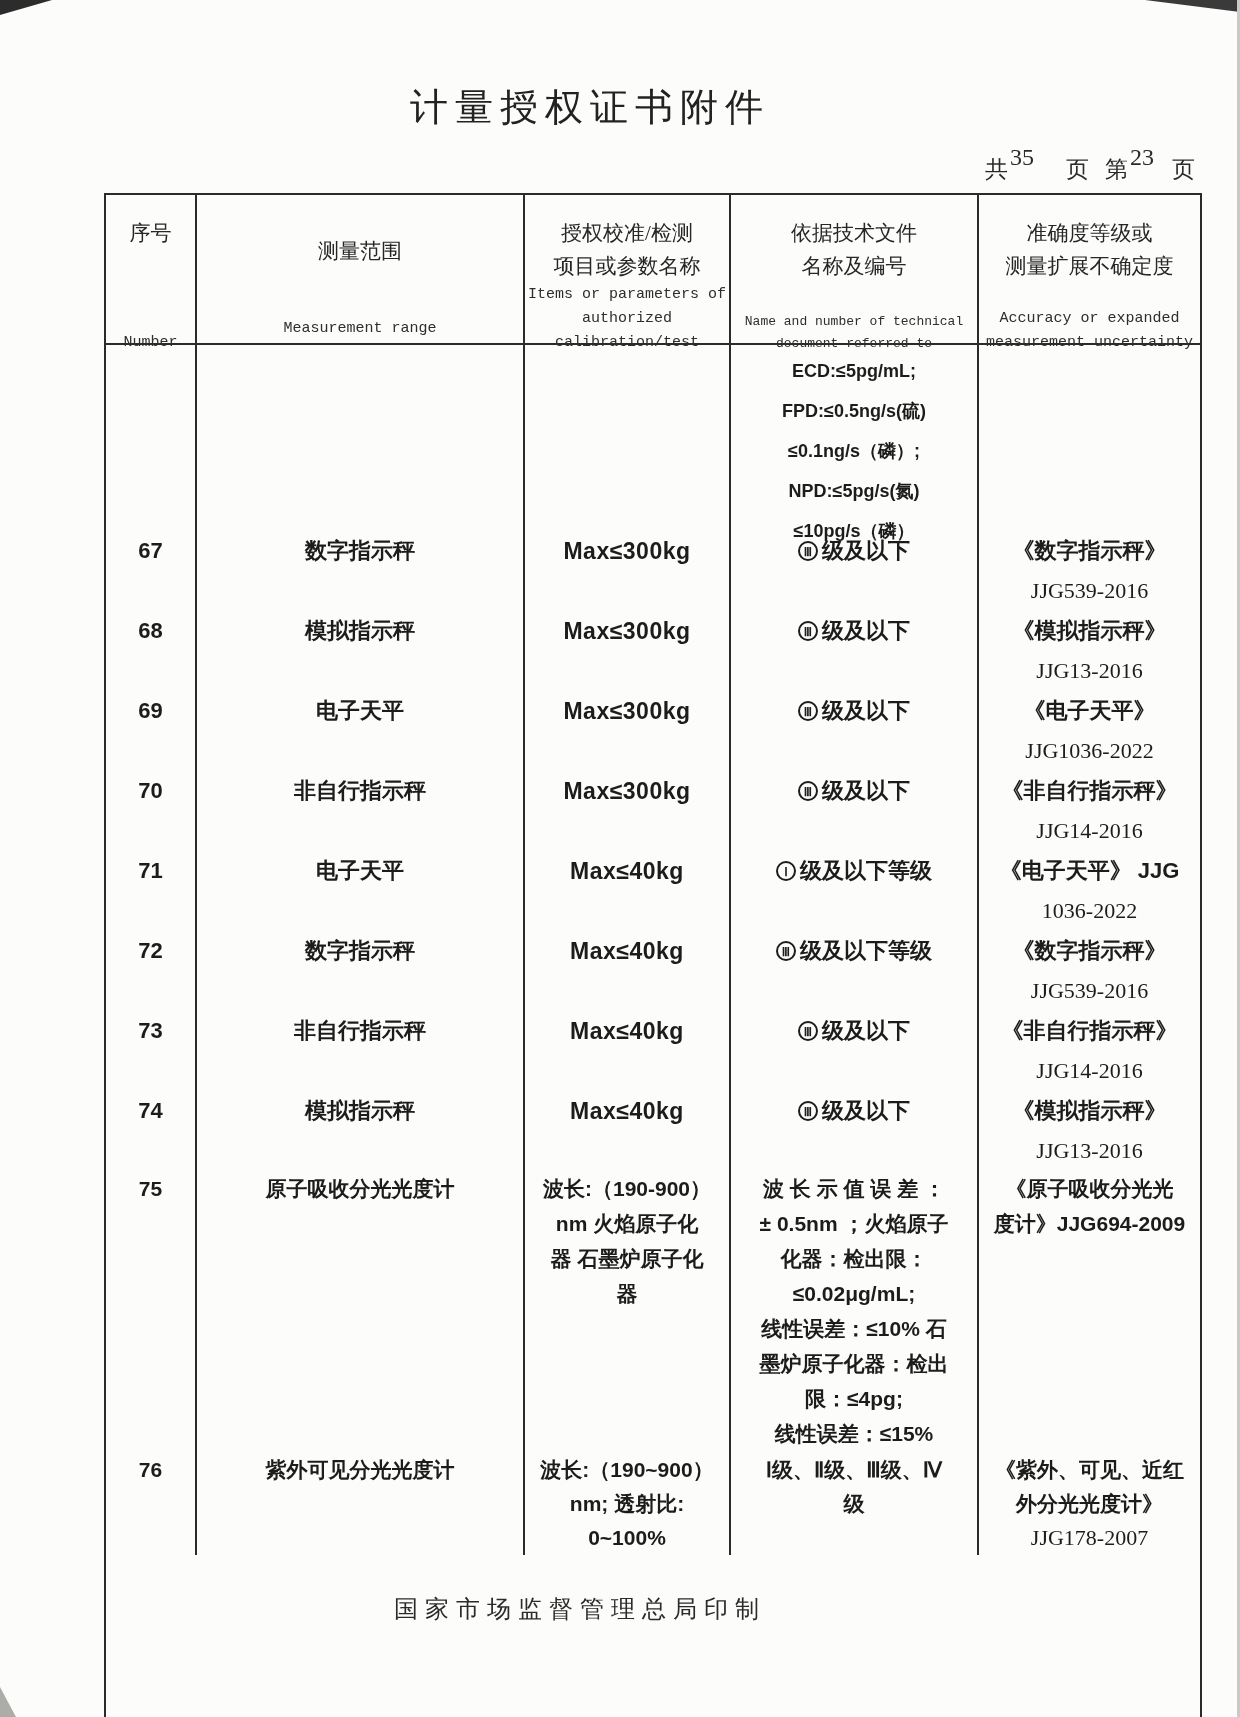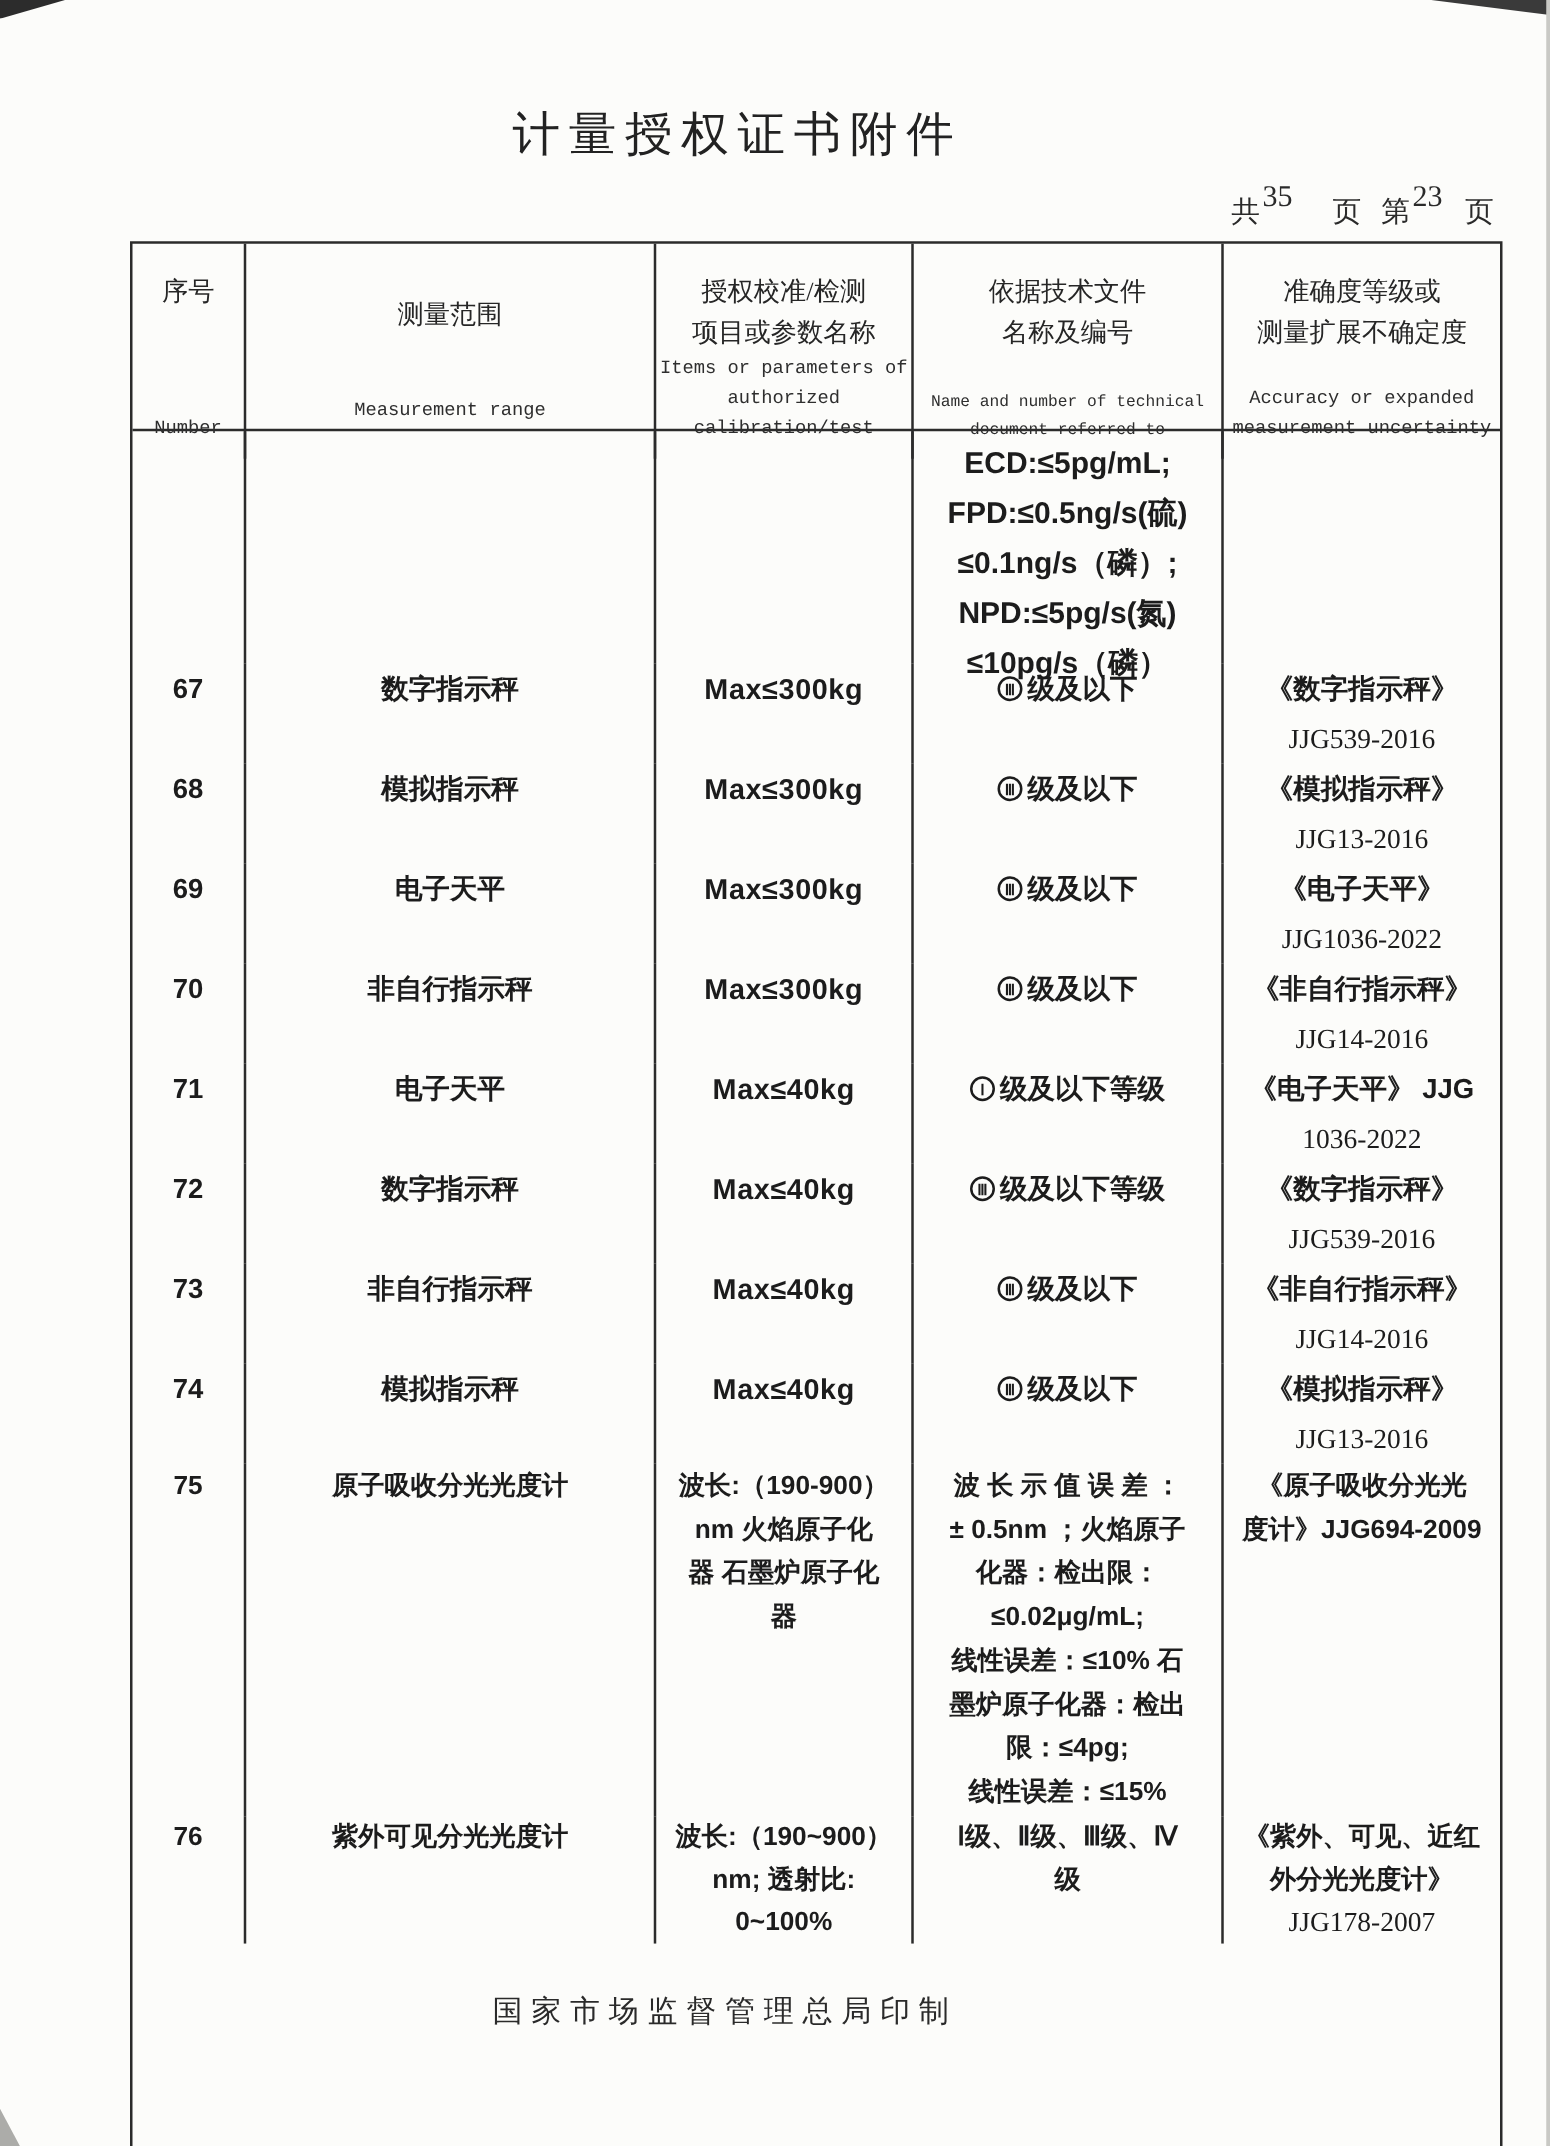--- a/index.html
+++ b/index.html
@@ -62,21 +62,21 @@
   .trow{display:contents;}
   .td{
     border-right:2px solid #2b2b2b;box-sizing:border-box;
     text-align:center;font-size:22px;font-weight:600;line-height:40px;
     color:#1c1c1c;padding:0 3px;
   }
   .td.c5{border-right:none;}
   .ln{display:block;}
   .lat{font-family:"Liberation Serif",serif;font-weight:500;font-size:22px;}
   .rng{font-weight:700;font-size:23px;letter-spacing:0.5px;}
-  .ecd .ln{font-weight:700;font-size:24px;}
+  .ecd .ln{font-weight:700;font-size:18px;}
   .cont .td{padding-top:6px;}
   
   .tight .td{line-height:35px;font-size:21px;}
   .last .td{line-height:34px;font-size:21px;}
   .circ{
     display:inline-block;width:20px;height:20px;line-height:18px;
     border:2px solid #1c1c1c;border-radius:50%;
     font-size:12px;font-weight:700;text-align:center;
     vertical-align:2px;margin-right:4px;box-sizing:border-box;
     font-family:"Liberation Serif",serif;

